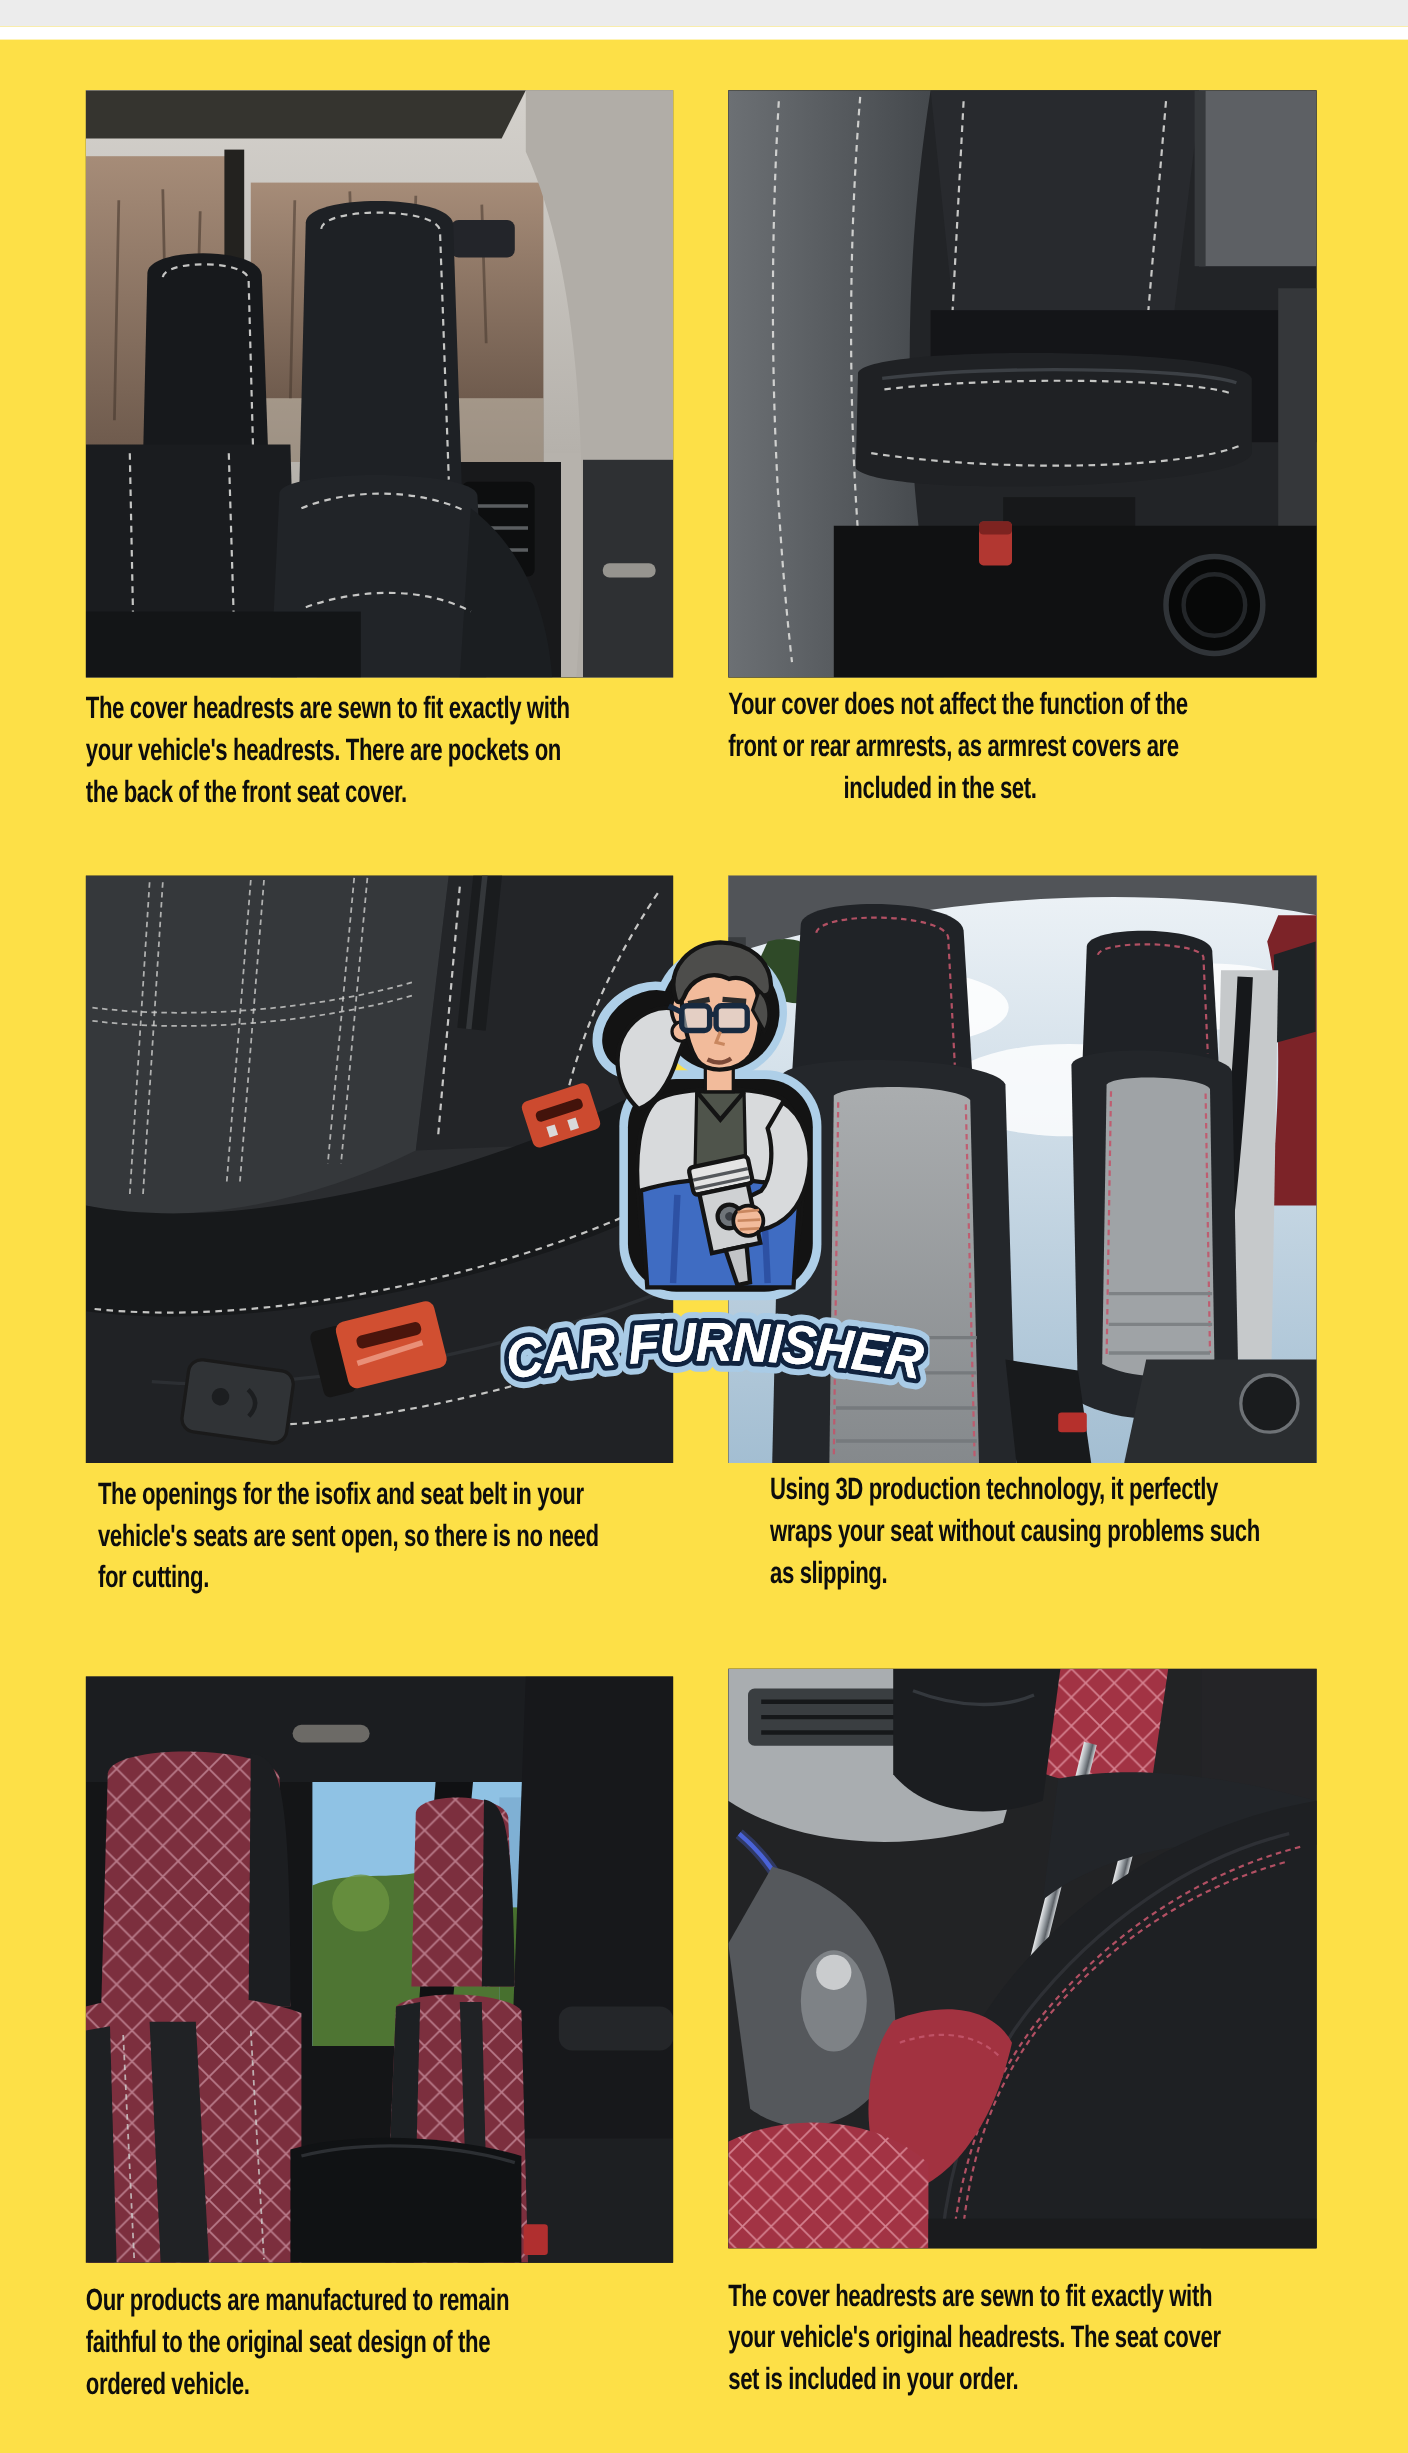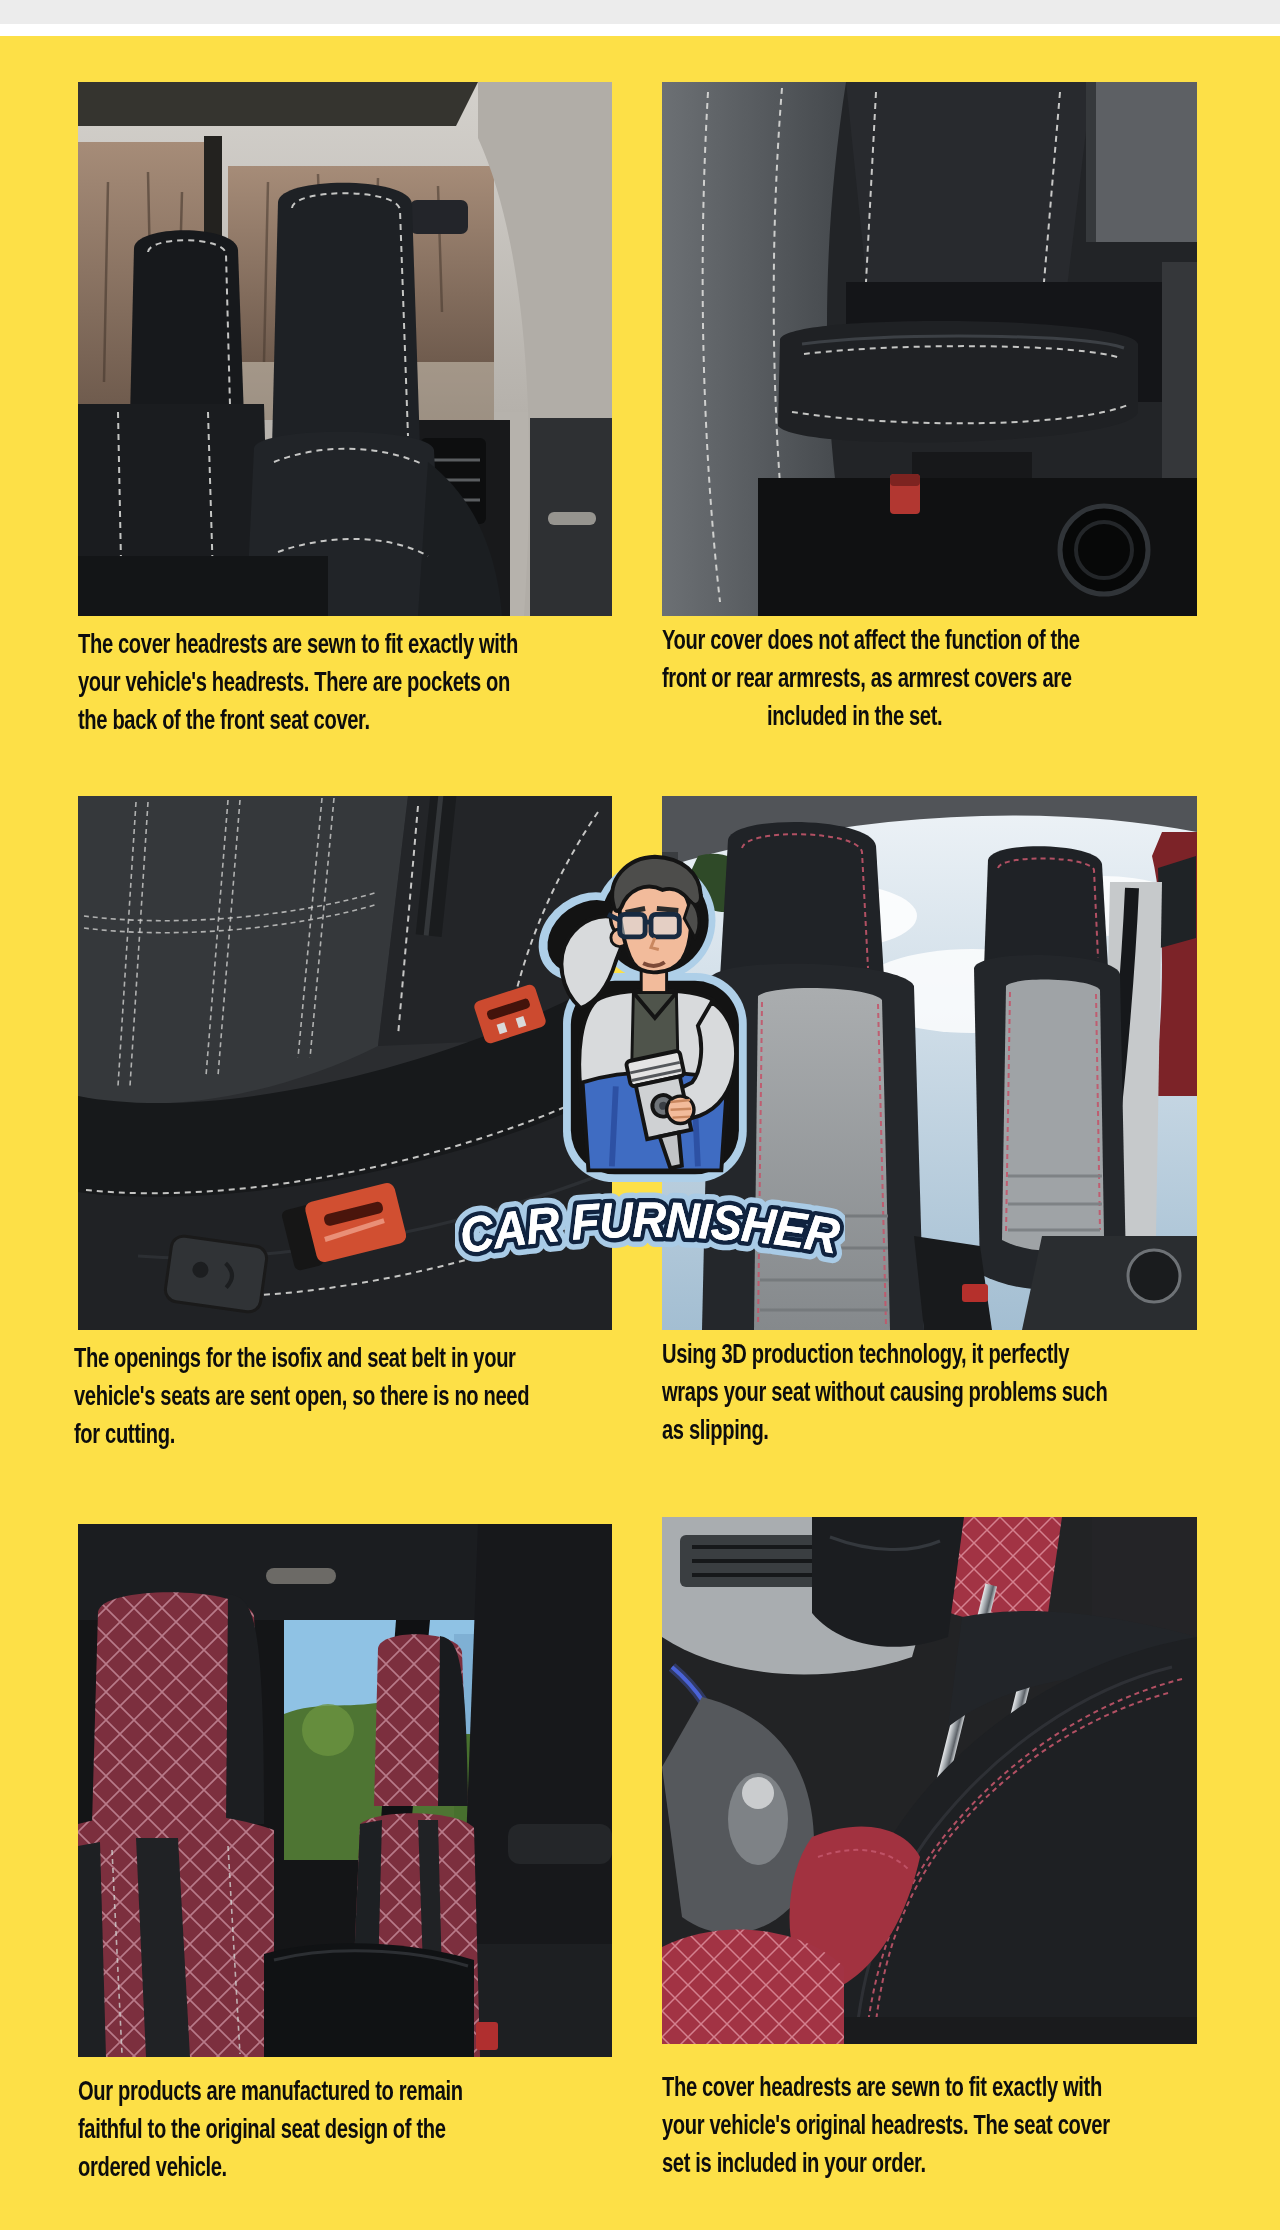--- a/index.html
+++ b/index.html
@@ -211,26 +211,26 @@
         <path class="str" d="M348,196 L344,438 M434,198 L438,434"></path>
         <path d="M346,380 H440 M346,408 H440 M346,434 H438" stroke="#7e8285" stroke-width="3"></path>
       </g>
       <path d="M252,440 L318,450 L330,534 H262 Z" fill="#181a1c"></path>
       <path d="M380,440 H535 V534 H360 Z" fill="#2a2d30"></path>
       <circle cx="492" cy="480" r="26" fill="#1a1c1e" stroke="#6e7276" stroke-width="3"></circle>
       <rect x="300" y="488" width="26" height="18" rx="3" fill="#b5302c"></rect>
     </svg>
   </figure>
 
-  <div class="cap" style="left:74px;top:1315px;width:534px;height:118px;">
+  <div class="cap" style="left:89px;top:1315px;width:534px;height:118px;">
     <div class="cond">The openings for the isofix and seat belt in your
 vehicle's seats are sent open, so there is no need
 for cutting.</div>
   </div>
-  <div class="cap" style="left:662px;top:1311px;width:535px;height:118px;">
+  <div class="cap" style="left:700px;top:1311px;width:535px;height:118px;">
     <div class="cond">Using 3D production technology, it perfectly
 wraps your seat without causing problems such
 as slipping.</div>
   </div>
 
   <figure class="fig" style="left:78px;top:1500px;width:534px;height:533px;">
     <svg viewBox="0 0 534 533" preserveAspectRatio="none">
       <rect width="534" height="533" fill="#141517"></rect>
       <rect width="534" height="96" fill="#1b1d20"></rect>
       <rect x="188" y="44" width="70" height="16" rx="8" fill="#8e8b85" opacity=".7"></rect>

